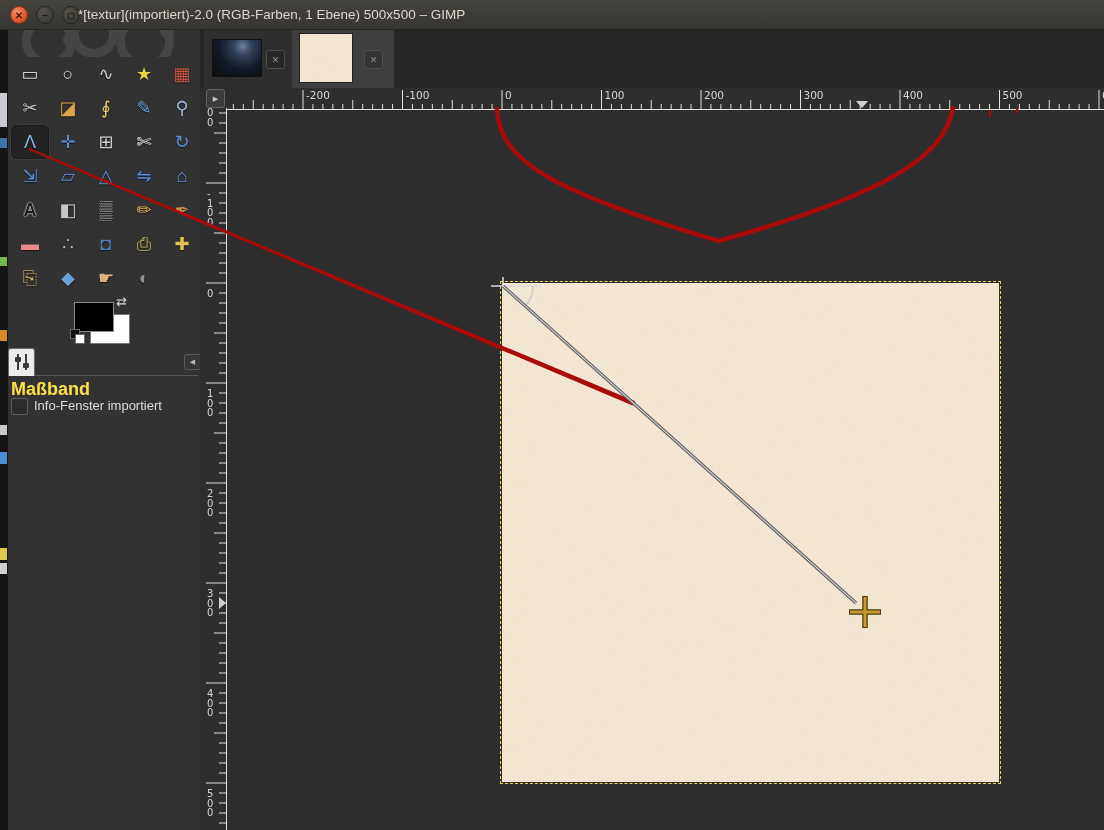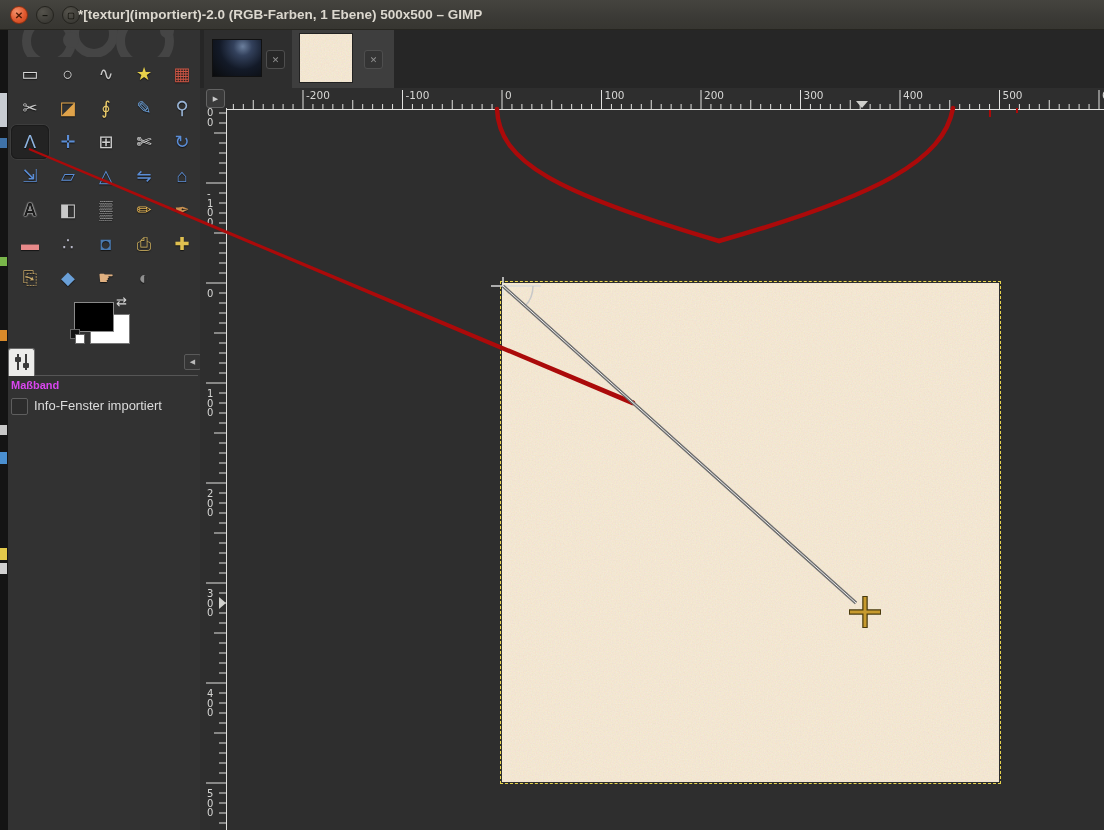--- a/index.html
+++ b/index.html
@@ -14,21 +14,21 @@
     border-bottom:1px solid #262520;box-sizing:border-box;}
   .winbtn{position:absolute;top:6px;width:18px;height:18px;border-radius:50%;
     display:flex;align-items:center;justify-content:center;
     font-size:10px;font-weight:bold;box-sizing:border-box;}
   #btn-close{left:10px;background:radial-gradient(circle at 35% 30%,#f4926c,#e0592f 55%,#c44117);
     border:1px solid #8e3011;color:#4e1a06;}
   #btn-min,#btn-max{background:radial-gradient(circle at 35% 30%,#55534c,#3c3b36 70%);
     border:1px solid #24231e;color:#16150f;}
   #btn-min{left:36px;} #btn-max{left:62px;font-size:8px;}
   #title-text{position:absolute;left:78px;top:0;height:30px;line-height:30px;
-    color:#dcd8cf;font-size:13.5px;font-weight:bold;white-space:nowrap;text-align:right;}
+    color:#dcd8cf;font-size:13.5px;font-weight:normal;white-space:nowrap;text-align:right;}
 
   
   #left-strip{left:0;top:30px;width:8px;height:800px;background:#141414;}
   .frag{position:absolute;left:0;width:7px;}
 
   
   #toolbox{left:8px;top:30px;width:192px;height:800px;background:#323232;
     border-right:4px solid #272727;box-sizing:content-box;}
   #wilber{position:absolute;left:0;top:0;width:186px;height:27px;overflow:hidden;}
   .w-ring{position:absolute;border-radius:50%;border:9px solid #454545;}
@@ -56,21 +56,21 @@
   #tool-options{left:0px;top:316px;width:192px;height:120px;}
   #to-tab{position:absolute;left:0;top:2px;width:27px;height:28px;background:#ececea;
     border:1px solid #6a6a6a;border-bottom:none;border-radius:3px 3px 0 0;box-sizing:border-box;}
   .sl{position:absolute;top:5px;width:2px;height:16px;background:#3a3a3a;}
   .sl.l{left:8px;} .sl.r{left:16px;}
   .knob{position:absolute;width:6px;height:5px;background:#3a3a3a;border-radius:1px;}
   .knob.l{left:6px;top:8px;} .knob.r{left:14px;top:14px;}
   #to-sep{position:absolute;left:27px;top:29px;width:163px;height:0;border-top:1px solid #565656;}
   #to-collapse{position:absolute;left:176px;top:8px;width:15px;height:14px;border:1px solid #5a5a5a;
     border-radius:2px;color:#bbb;font-size:7px;display:flex;align-items:center;justify-content:center;background:#353535;}
-  #to-title{position:absolute;left:3px;top:33px;color:#d946ef;font-size:11px;font-weight:bold;}
+  #to-title{position:absolute;left:3px;top:33px;color:#fde047;font-size:18px;font-weight:bold;}
   #to-check{position:absolute;left:3px;top:52px;width:15px;height:15px;background:#2c2c2c;
     border:1px solid #5e5e5e;border-radius:2px;}
   #to-check-label{position:absolute;left:26px;top:52px;color:#dcdcdc;font-size:13px;}
 
   
   #main{left:200px;top:30px;width:904px;height:800px;background:#2e2e2e;}
   #tabstrip{position:absolute;left:0;top:0;width:904px;height:58px;background:#262626;}
   .imgtab{position:absolute;top:0;height:58px;cursor:default;}
   #tab1{left:4px;background:#2e2e2e;width:88px;}
   #tab2{left:92px;background:#3e3e3e;width:102px;}

